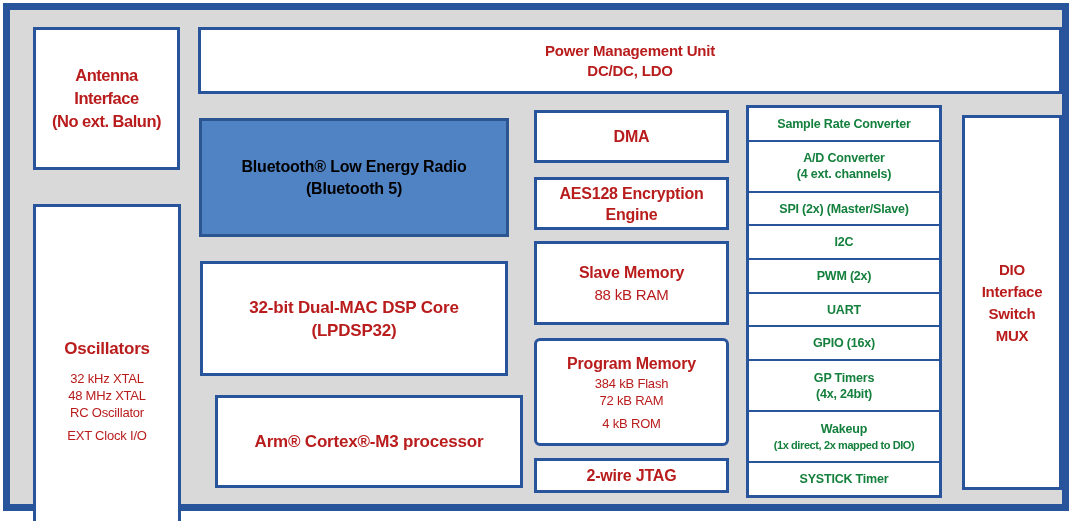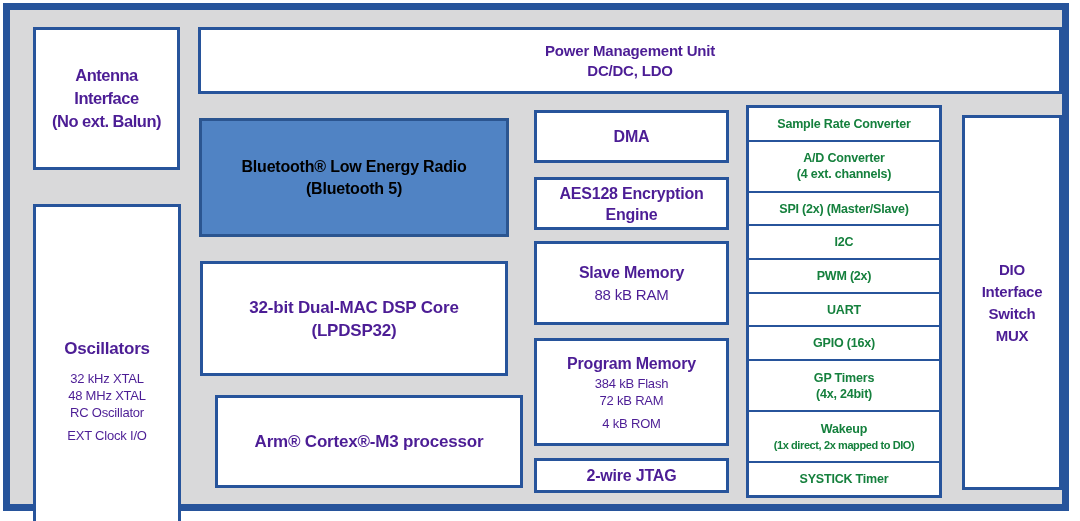--- a/index.html
+++ b/index.html
@@ -8,21 +8,21 @@
     font-family:"Liberation Sans", sans-serif;overflow:hidden;
   }
   .frame{
     position:absolute;left:3px;top:3px;width:1066px;height:508px;
     border:7px solid #27549b;background:#d9d9da;box-sizing:border-box;
   }
   .box{
     position:absolute;background:#ffffff;border:3px solid #27549b;
     box-sizing:border-box;display:flex;flex-direction:column;
     align-items:center;justify-content:center;text-align:center;
-    color:#4c1d95;letter-spacing:-0.2px;
+    color:#b91c1c;letter-spacing:-0.2px;
   }
   .accent{
     background:#5083c4;border:3px solid #2b5590;color:#000000;
   }
   .t17{font-size:17px;font-weight:700;line-height:23px;}
   .t16{font-size:16px;font-weight:700;line-height:22px;}
   .t15{font-size:15px;font-weight:700;line-height:20px;}
   .t13{font-size:13px;font-weight:400;line-height:17px;}
   .gap6{margin-top:6px;}
   .gap10{margin-top:10px;}
@@ -87,21 +87,21 @@
   <div class="box t16" style="left:534px;top:177px;width:195px;height:53px;line-height:21px;">
     <span>AES128 Encryption</span>
     <span>Engine</span>
   </div>
 
   <div class="box" style="left:534px;top:241px;width:195px;height:84px;">
     <span class="t16">Slave Memory</span>
     <span style="font-size:15px;font-weight:400;line-height:21px;">88 kB RAM</span>
   </div>
 
-  <div class="box" style="left:534px;top:338px;width:195px;height:108px;">
+  <div class="box" style="left:534px;top:338px;width:195px;height:108px;border-radius:6px;">
     <span class="t16">Program Memory</span>
     <span class="t13">384 kB Flash</span>
     <span class="t13">72 kB RAM</span>
     <span class="t13 gap6">4 kB ROM</span>
   </div>
 
   <div class="box t16" style="left:534px;top:458px;width:195px;height:35px;">
     <span>2-wire JTAG</span>
   </div>
 

